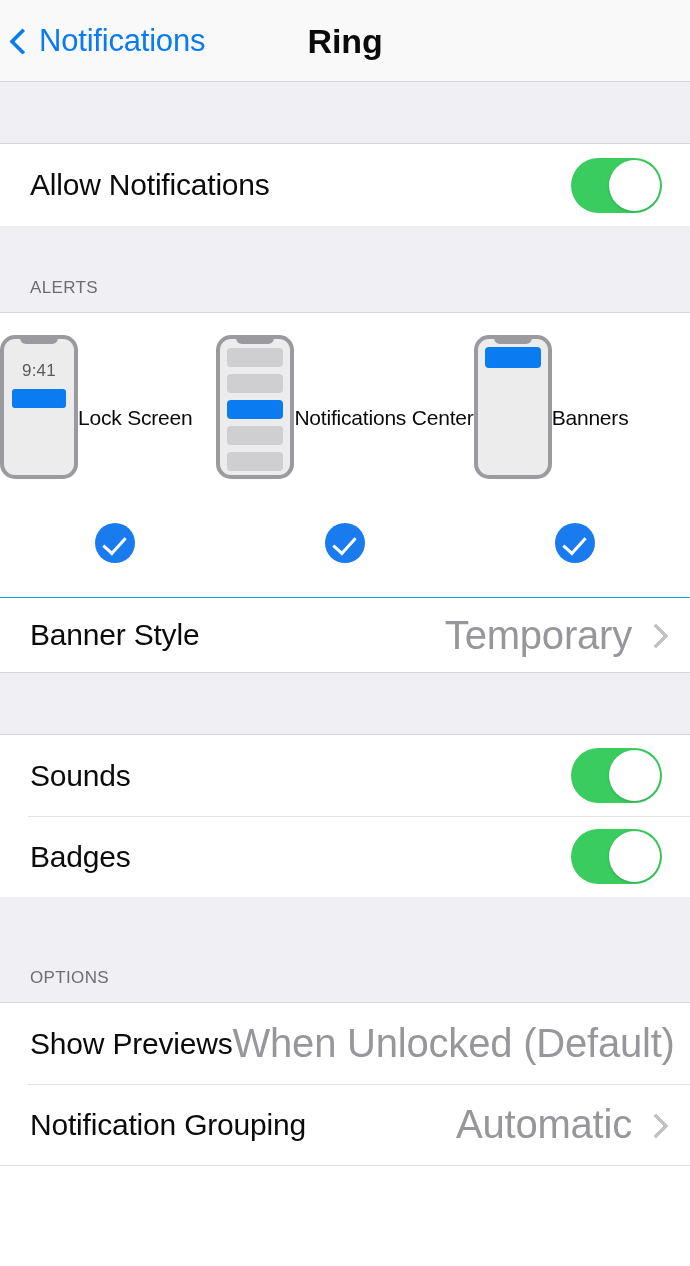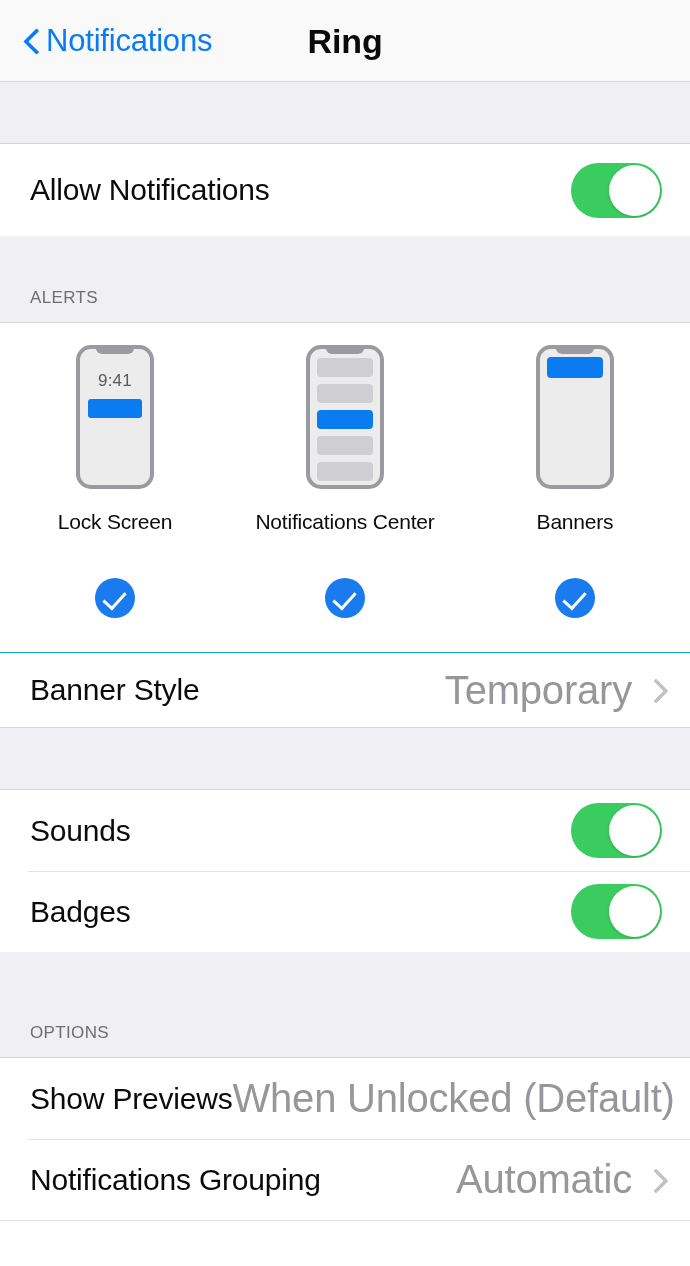--- a/index.html
+++ b/index.html
@@ -25,22 +25,22 @@
     position: relative;
     height: 82px;
     background: #f9f9f9;
     border-bottom: 1px solid #d6d6da;
     display: flex;
     align-items: center;
   }
   .back-button {
     display: flex;
     align-items: center;
-    gap: 4px;
-    padding-left: 24px;
+    gap: 11px;
+    padding-left: 10px;
     cursor: pointer;
     user-select: none;
   }
   .chevron-left {
     width: 18px;
     height: 30px;
     position: relative;
     flex: none;
   }
   .chevron-left::before {
@@ -174,21 +174,21 @@
     background: #ffffff;
     padding-top: 22px;
   }
   .alerts-grid {
     display: flex;
     align-items: flex-start;
   }
   .alert-option {
     flex: 1;
     display: flex;
-    flex-direction: column;
+    flex-direction: row;
     align-items: center;
     cursor: pointer;
   }
 
   .phone {
     width: 78px;
     height: 144px;
     border: 4px solid #9b9b9f;
     border-radius: 15px;
     background: #ececec;
@@ -302,21 +302,21 @@
     <div class="back-button">
       <span class="chevron-left"></span>
       <span class="back-label">Notifications</span>
     </div>
     <div class="nav-title">Ring</div>
   </div>
 
   <div class="gap plain" style="height:62px"></div>
 
   <div class="group">
-    <div class="row" style="height:92px">
+    <div class="row" style="height:82px">
       <span class="row-label">Allow Notifications</span>
       <span class="row-right">
         <span class="toggle">
           <span class="knob"></span>
         </span>
       </span>
     </div>
   </div>
 
   <div class="section-header" style="height:87px">
@@ -411,21 +411,21 @@
 
   <div class="group">
     <div class="row" style="height:81px">
       <span class="row-label">Show Previews</span>
       <span class="row-right">
         <span class="row-value">When Unlocked (Default)</span>
         <span class="chevron-right"></span>
       </span>
     </div>
     <div class="row" style="height:81px">
-      <span class="row-label">Notifications Grouping</span>
+      <span class="row-label">Notification Grouping</span>
       <span class="row-right">
         <span class="row-value">Automatic</span>
         <span class="chevron-right"></span>
       </span>
     </div>
     <div style="height:1px;background:#e2e2e5;margin-left:0;"></div>
   </div>
 
 </div>
 

